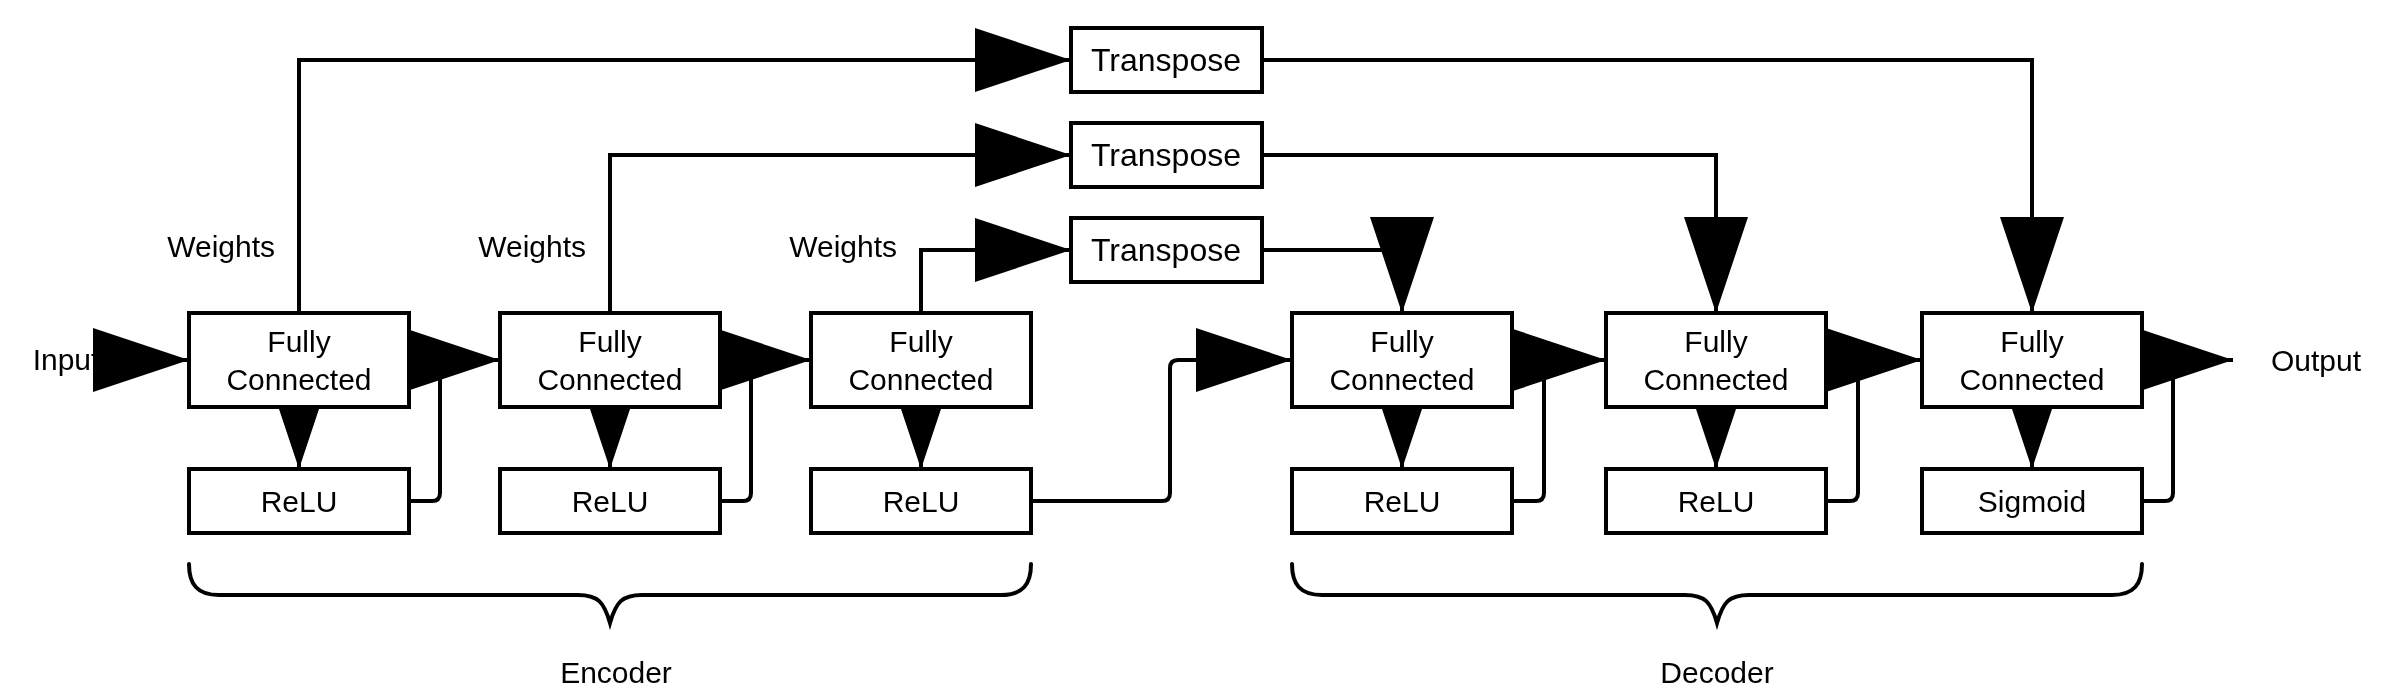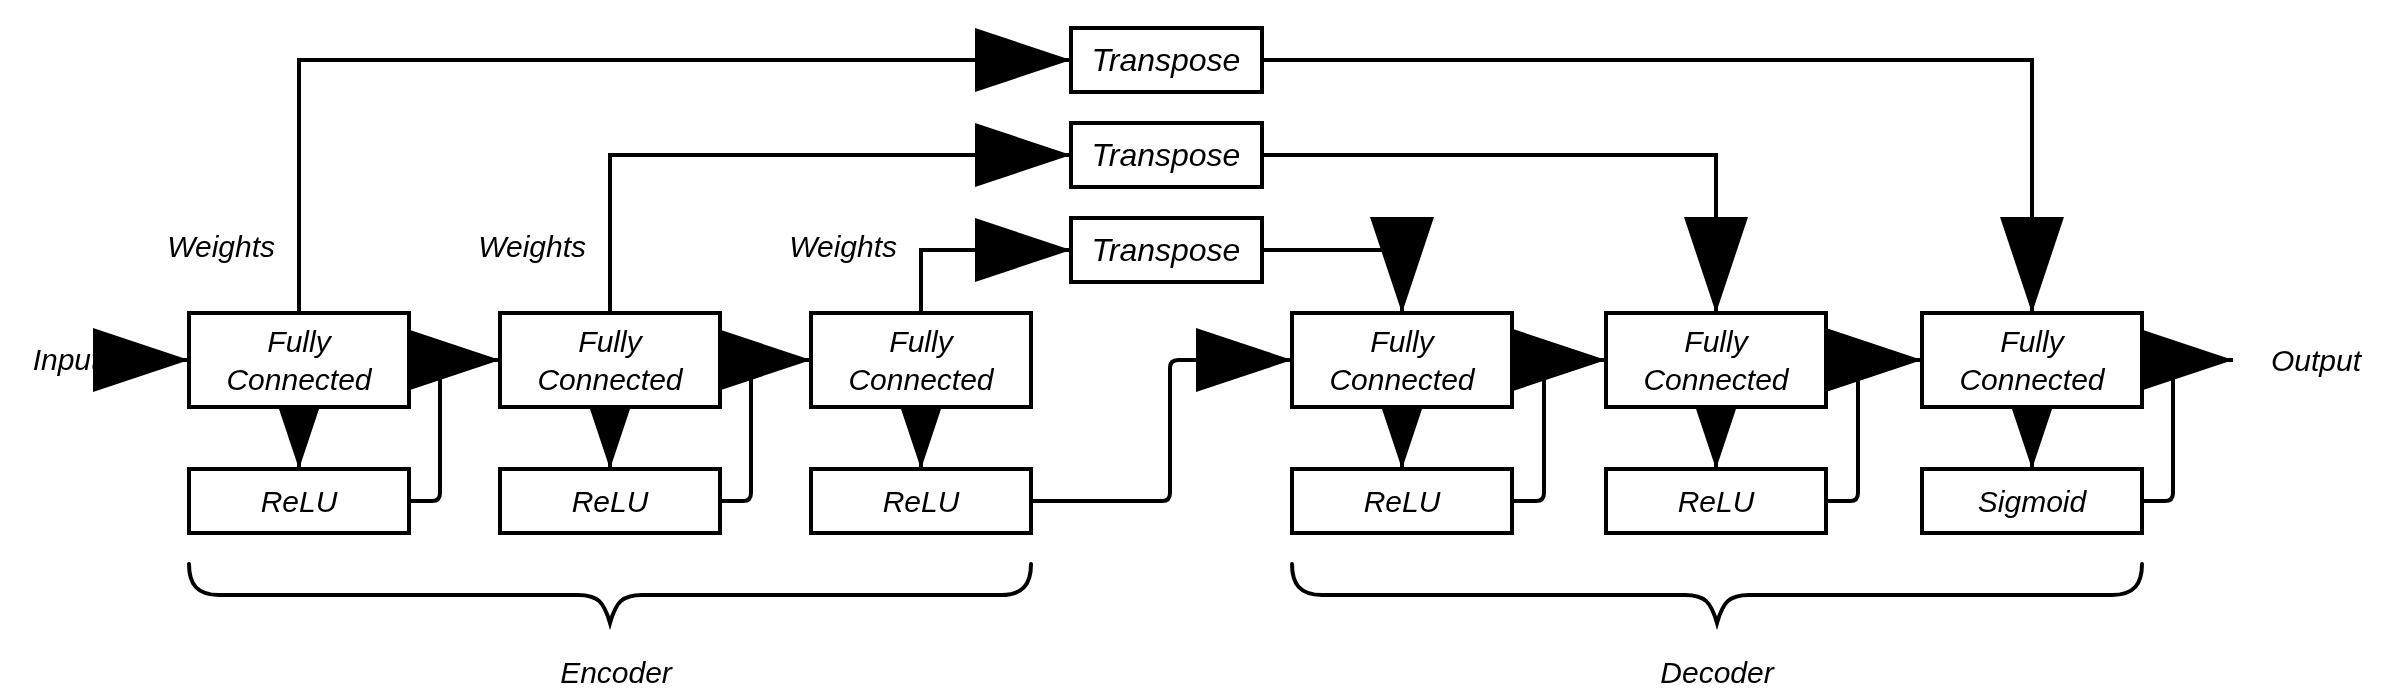--- a/index.html
+++ b/index.html
@@ -1,17 +1,17 @@
 <!DOCTYPE html>
 <html><head>
 <meta charset="utf-8">
 <title>Diagram</title>
 <style>
   html, body { margin: 0; padding: 0; background: #ffffff; }
-  .stage { position: relative; width: 2395px; height: 697px; background: #ffffff; overflow: hidden; font-style: italic; }
+  .stage { position: relative; width: 2395px; height: 697px; background: #ffffff; overflow: hidden; }
   svg { display: block; }
   .box { fill: #ffffff; stroke: #000000; stroke-width: 4; }
   .edge { fill: none; stroke: #000000; stroke-width: 4; }
   .brace { fill: none; stroke: #000000; stroke-width: 4; stroke-linecap: round; }
   text {
     font-family: "Liberation Sans", "DejaVu Sans", sans-serif;
     font-size: 30px;
     fill: #000000;
   }
   .t-mid { text-anchor: middle; }

